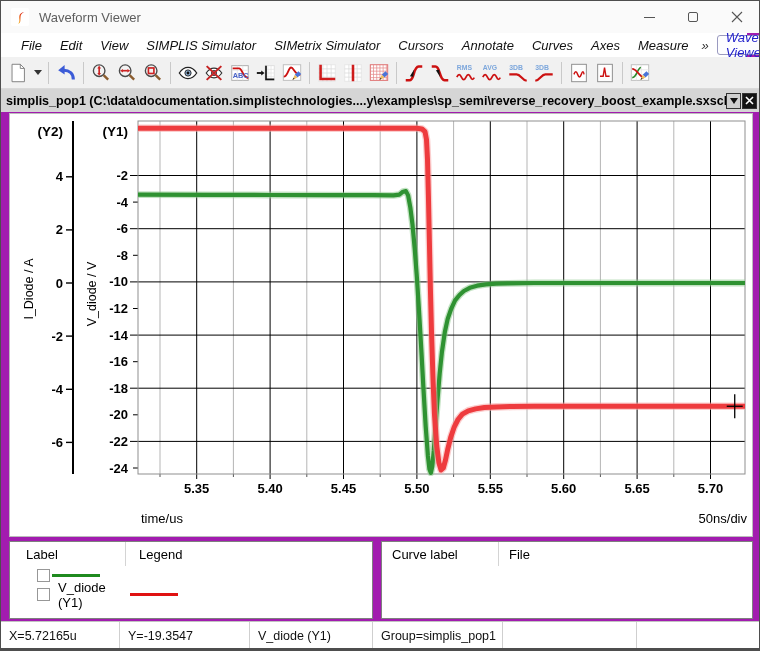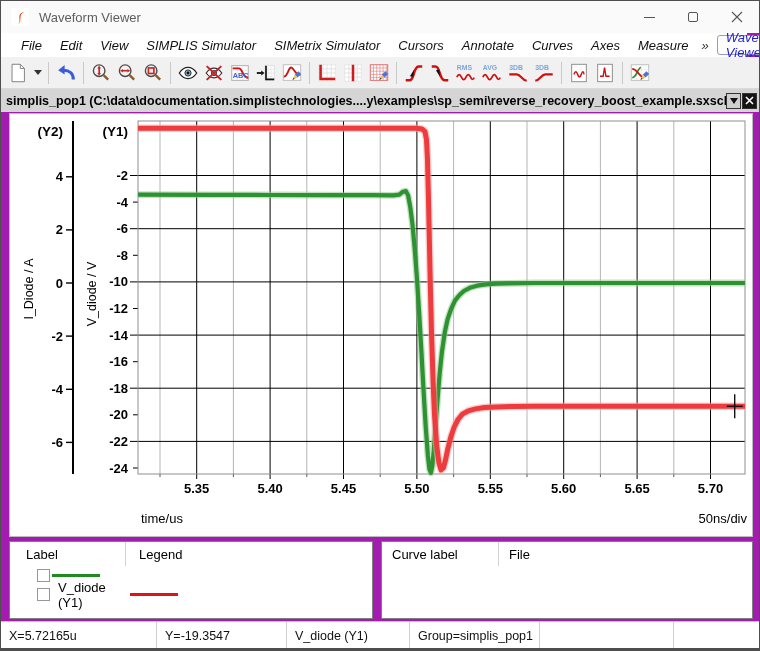--- a/index.html
+++ b/index.html
@@ -417,21 +417,21 @@
   </div>
 
   <div class="panel panel-right">
     <div class="panel-header">
       <span class="ph-cell" style="width:116px;padding-left:10px;">Curve label</span>
       <span class="ph-cell ph-sep" style="width:120px;padding-left:10px;">File</span>
     </div>
   </div>
 
   <div class="statusbar">
-    <div class="status-cell" style="width:156px;">X=5.72165u</div>
+    <div class="status-cell" style="width:119px;">X=5.72165u</div>
     <div class="status-cell" style="width:130px;">Y=-19.3547</div>
     <div class="status-cell" style="width:123px;">V_diode (Y1)</div>
     <div class="status-cell" style="width:130px;">Group=simplis_pop1</div>
     <div class="status-cell" style="width:134px;"></div>
     <div class="status-cell" style="flex:1;border-right:none;"></div>
   </div>
 
   <div class="bottom-edge"></div>
 </div>
 

